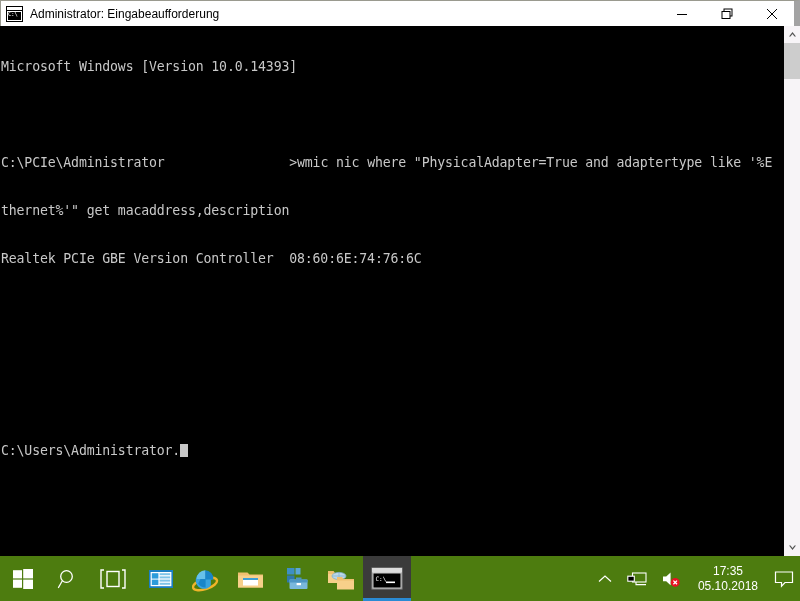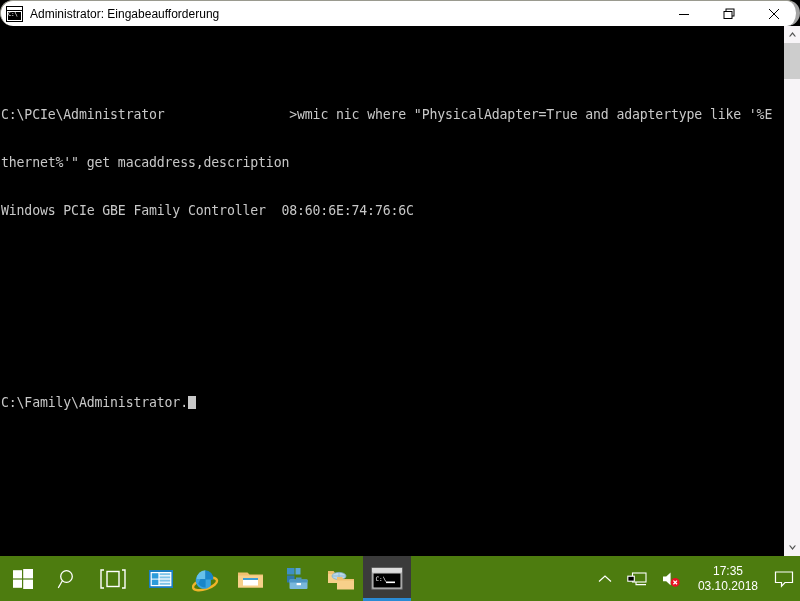--- a/index.html
+++ b/index.html
@@ -33,26 +33,25 @@
     background: #000000;
     box-sizing: border-box;
   }
 
   .titlebar {
     position: relative;
     height: 26px;
     background: #ffffff;
     border-top: 1px solid #9a9a8f;
     border-left: 1px solid #9a9a8f;
-    border-right: 4px solid #a3a3a3;
+    border-right: 6px solid #a3a3a3;
     box-sizing: border-box;
     display: flex;
     align-items: center;
     user-select: none;
-    border-radius: 13px;
   }
 
   .title-icon {
     width: 17px;
     height: 16px;
     margin-left: 5px;
     margin-right: 7px;
     flex: none;
     position: relative;
     background: #ffffff;
@@ -298,28 +297,29 @@
         <div class="win-btn">
           <svg class="icon-svg" width="12" height="12" viewBox="0 0 12 12">
             <path d="M1 1 L11 11 M11 1 L1 11" stroke="#000" stroke-width="1" fill="none"></path>
           </svg>
         </div>
       </div>
     </div>
 
     <div class="console-wrap">
       <div class="console">
+        <div class="ln">Microsoft Windows [Version 10.0.14393]</div>
         <div class="ln">&nbsp;</div>
         <div class="ln"><span>C:\PCIe\Administrator</span><span class="redact">                </span><span>&gt;</span><span>wmic nic where "PhysicalAdapter=True and adaptertype like '%E</span></div>
         <div class="ln">thernet%'" get macaddress,description</div>
-        <div class="ln">Windows PCIe GBE Family Controller  08:60:6E:74:76:6C</div>
+        <div class="ln">Realtek PCIe GBE Version Controller  08:60:6E:74:76:6C</div>
         <div class="ln">&nbsp;</div>
         <div class="ln">&nbsp;</div>
         <div class="ln">&nbsp;</div>
-        <div class="ln"><span>C:\Family\Administrator.</span><span class="cursor-block"></span></div>
+        <div class="ln"><span>C:\Users\Administrator.</span><span class="cursor-block"></span></div>
       </div>
 
       <div class="scrollbar">
         <div class="sb-arrow">
           <svg class="icon-svg" width="9" height="7" viewBox="0 0 9 7">
             <path d="M4.5 1 L8 5.5 L6.5 5.5 L4.5 3 L2.5 5.5 L1 5.5 Z" fill="#555"></path>
           </svg>
         </div>
         <div class="sb-thumb"></div>
         <div class="sb-track"></div>
@@ -448,21 +448,21 @@
       <div class="tray-btn">
         <svg class="icon-svg" width="20" height="18" viewBox="0 0 20 18">
           <path d="M2 6.4 L5.2 6.4 L9.6 2.4 L9.6 15.2 L5.2 11.2 L2 11.2 Z" fill="#ffffff"></path>
           <circle cx="14.2" cy="12.4" r="4.4" fill="#e81123"></circle>
           <path d="M12.4 10.6 L16 14.2 M16 10.6 L12.4 14.2" stroke="#ffffff" stroke-width="1.3" fill="none"></path>
         </svg>
       </div>
 
       <div class="clock">
         <div>17:35</div>
-        <div>03.10.2018</div>
+        <div>05.10.2018</div>
       </div>
 
       <div class="notif">
         <svg class="icon-svg" width="20" height="18" viewBox="0 0 20 18">
           <path d="M1.5 2 L18.5 2 L18.5 12.5 L11 12.5 L7.5 16.2 L7.5 12.5 L1.5 12.5 Z" fill="none" stroke="#ffffff" stroke-width="1.2"></path>
         </svg>
       </div>
 
     </div>
   </div>

